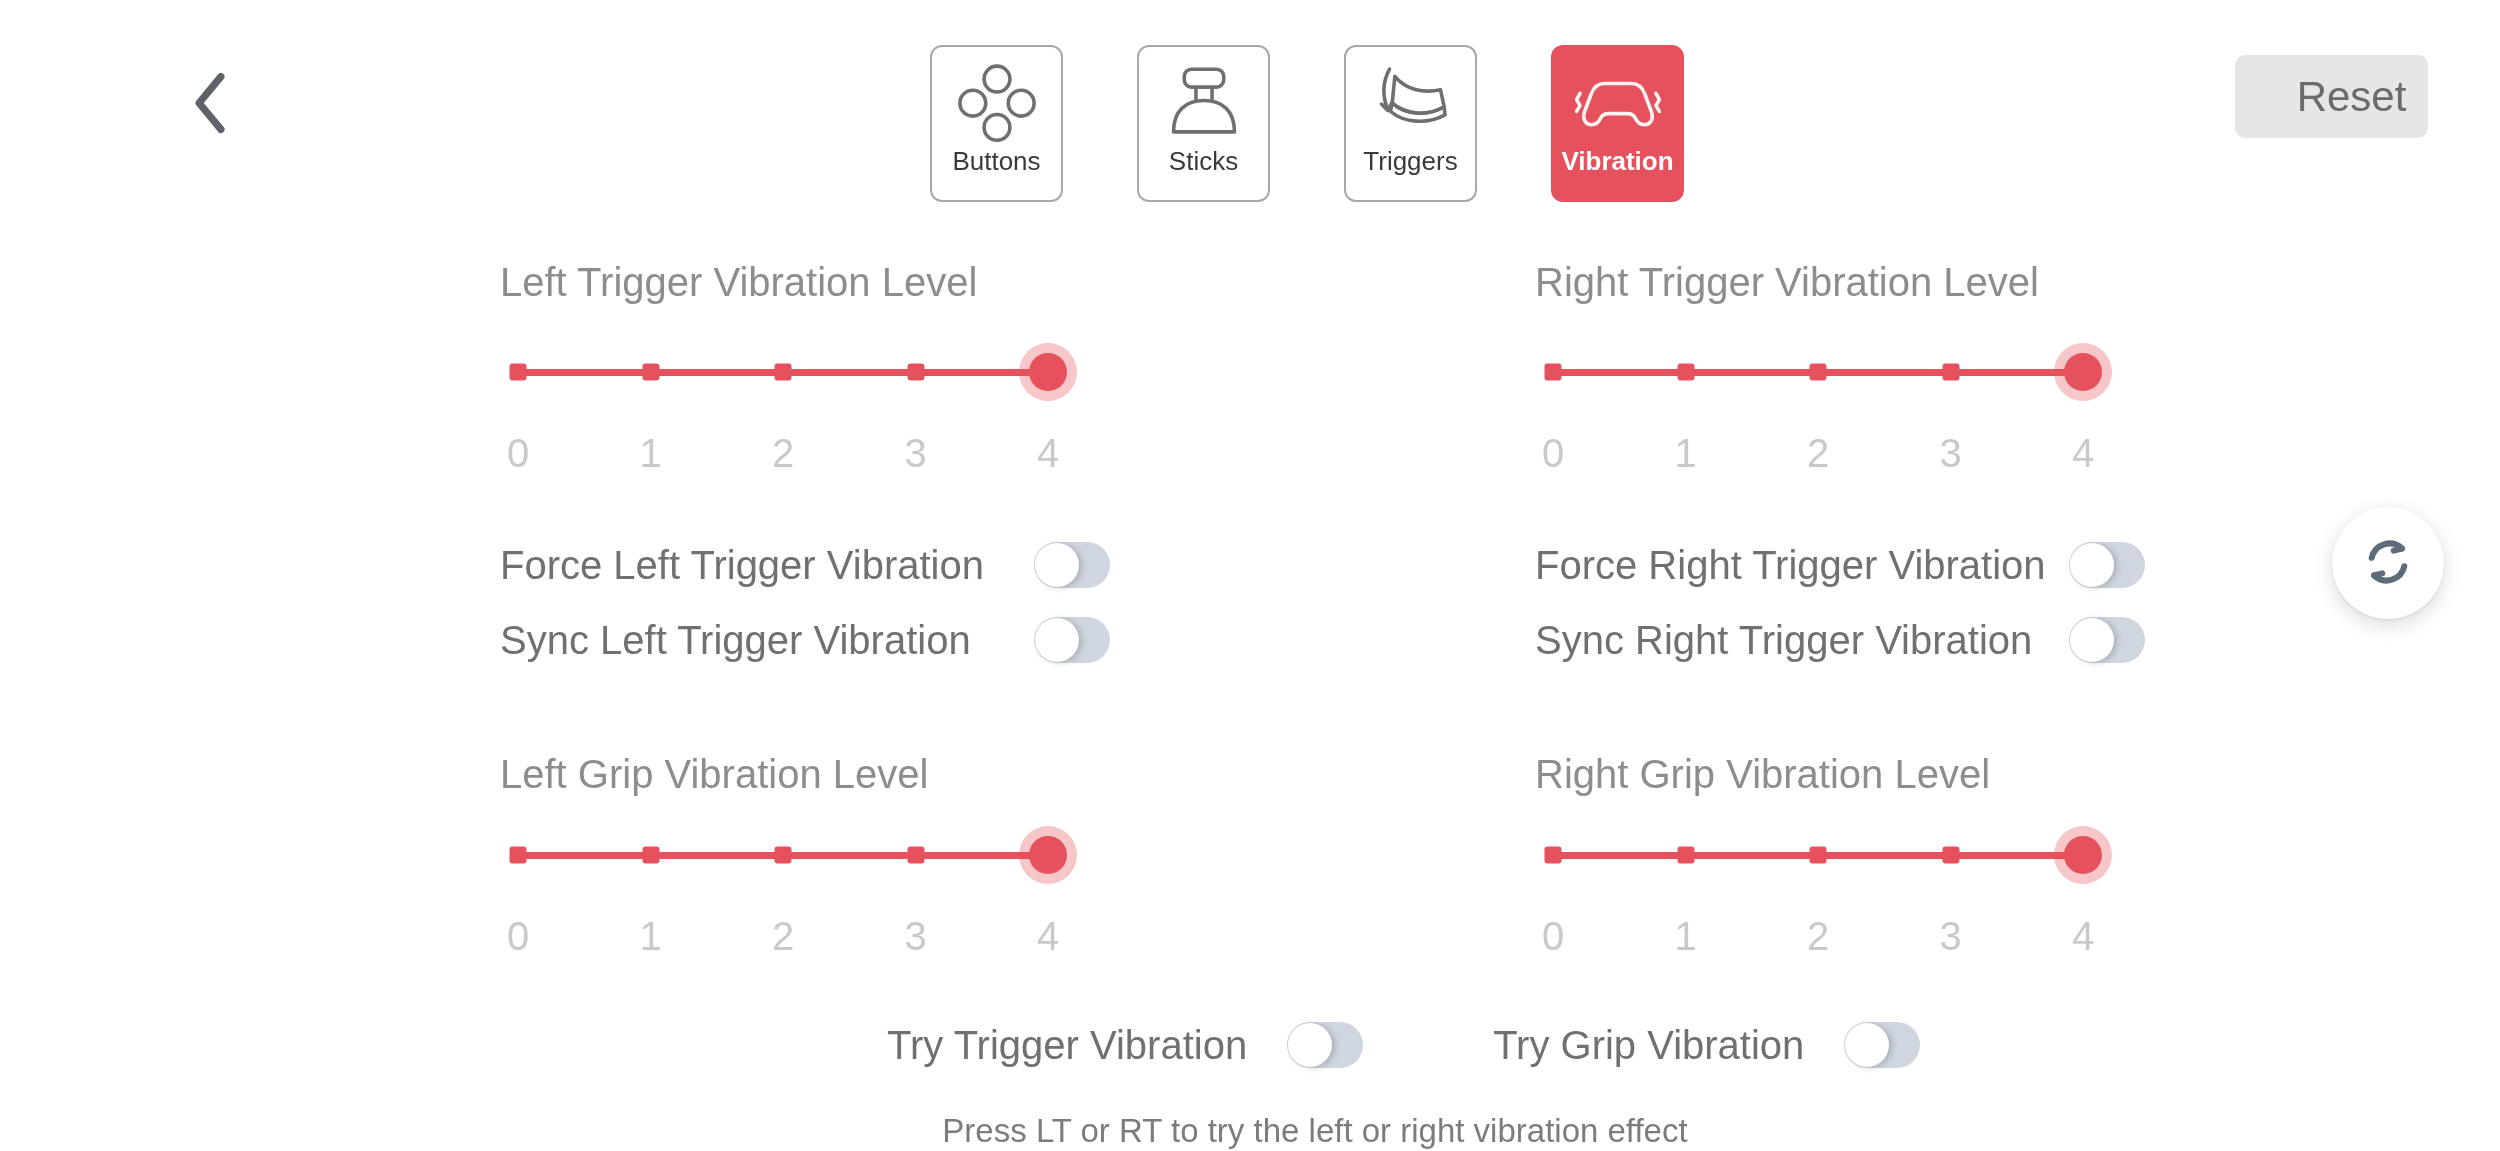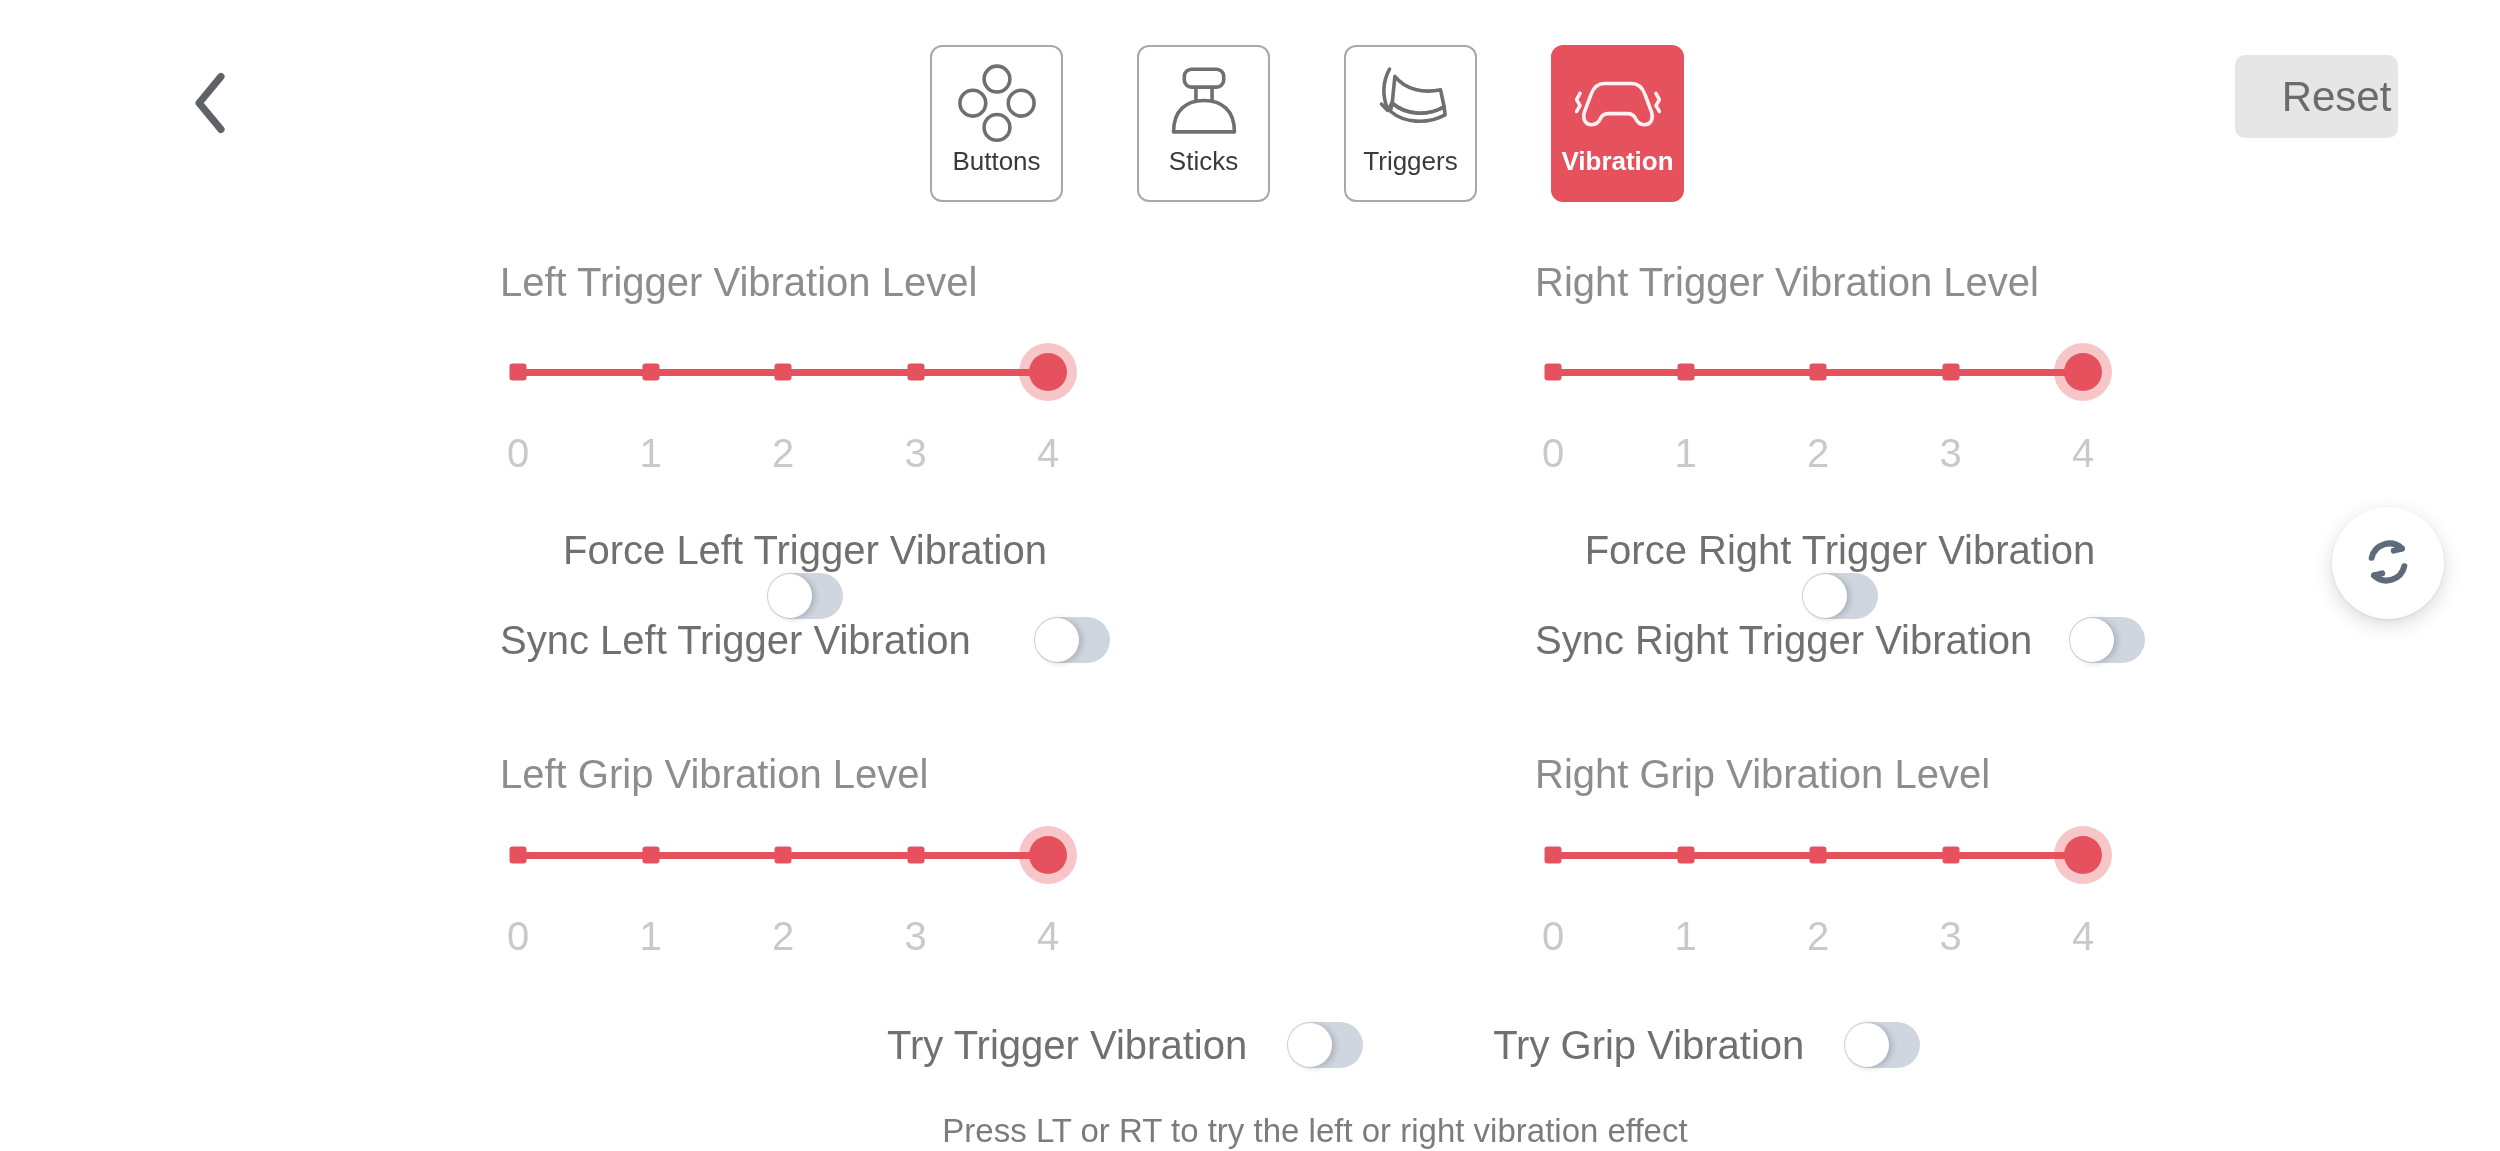--- a/index.html
+++ b/index.html
@@ -18,21 +18,21 @@
 
   
   .back-btn {
     position:absolute; left:176px; top:64px;
     width:68px; height:80px;
     display:flex; align-items:center; justify-content:center;
     cursor:pointer; background:none; border:none;
   }
   .reset-btn {
     position:absolute; left:2235px; top:55px;
-    width:163px; height:83px;
+    width:193px; height:83px;
     background:#e6e6e6; border:none; border-radius:10px;
     font-family:inherit; font-size:42px; color:#6b6b6b;
     display:flex; align-items:center; justify-content:center;
     cursor:pointer;
     padding-left:40px;
   }
 
   
   .tab-bar {
     position:absolute; left:930px; top:45px;
@@ -115,21 +115,21 @@
 
   
   .switch-row {
     position:absolute; left:0; width:610px; height:56px;
     display:flex; justify-content:space-between; align-items:center;
   }
   .row-force { top:524px; margin-top:-258px; }  
   .row-sync  { top:612px; margin-top:-258px; }  
 
   
-  .row-force { top:270px; margin-top:0;flex-direction:column; }
+  .row-force { top:279px; margin-top:0; }
   .row-sync  { top:354px; margin-top:0; }
 
   .switch-label { font-size:40px; color:#707070; white-space:nowrap; }
 
   .toggle {
     position:relative; width:76px; height:46px; border-radius:23px;
     background:var(--toggle-track); border:none; cursor:pointer; flex:none;
   }
   .toggle .knob {
     position:absolute; left:1px; top:1px; width:44px; height:44px;

